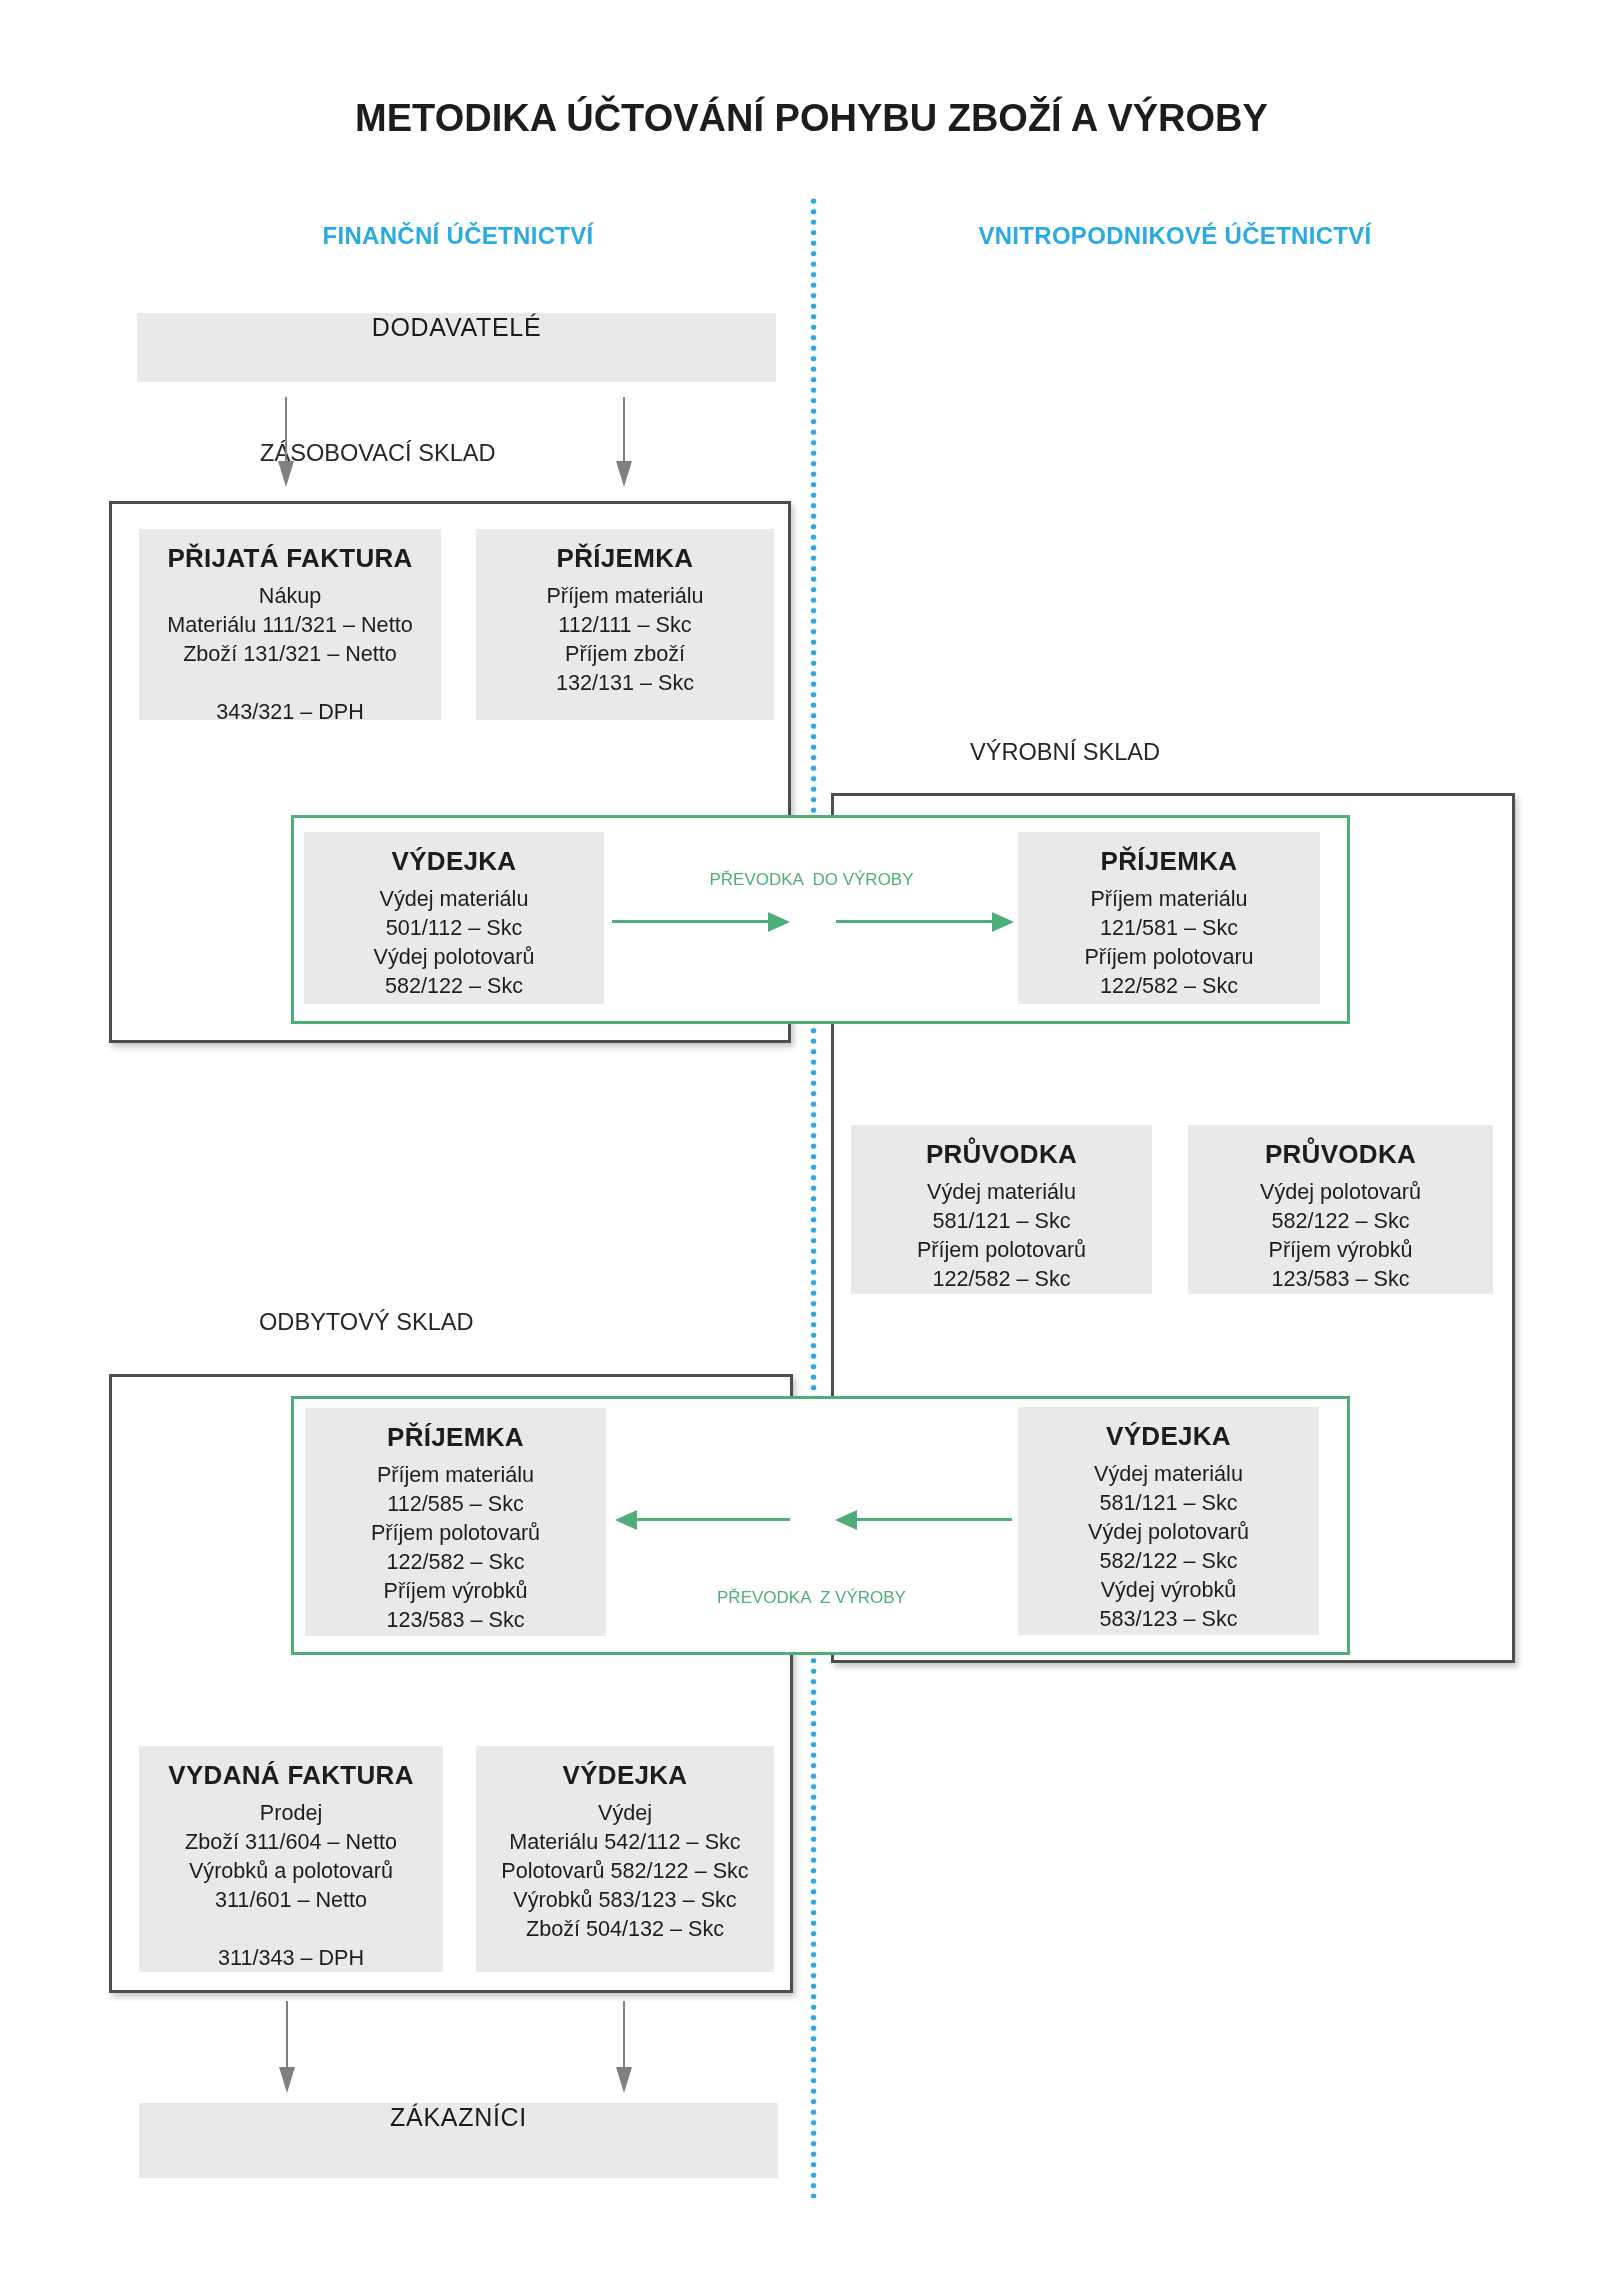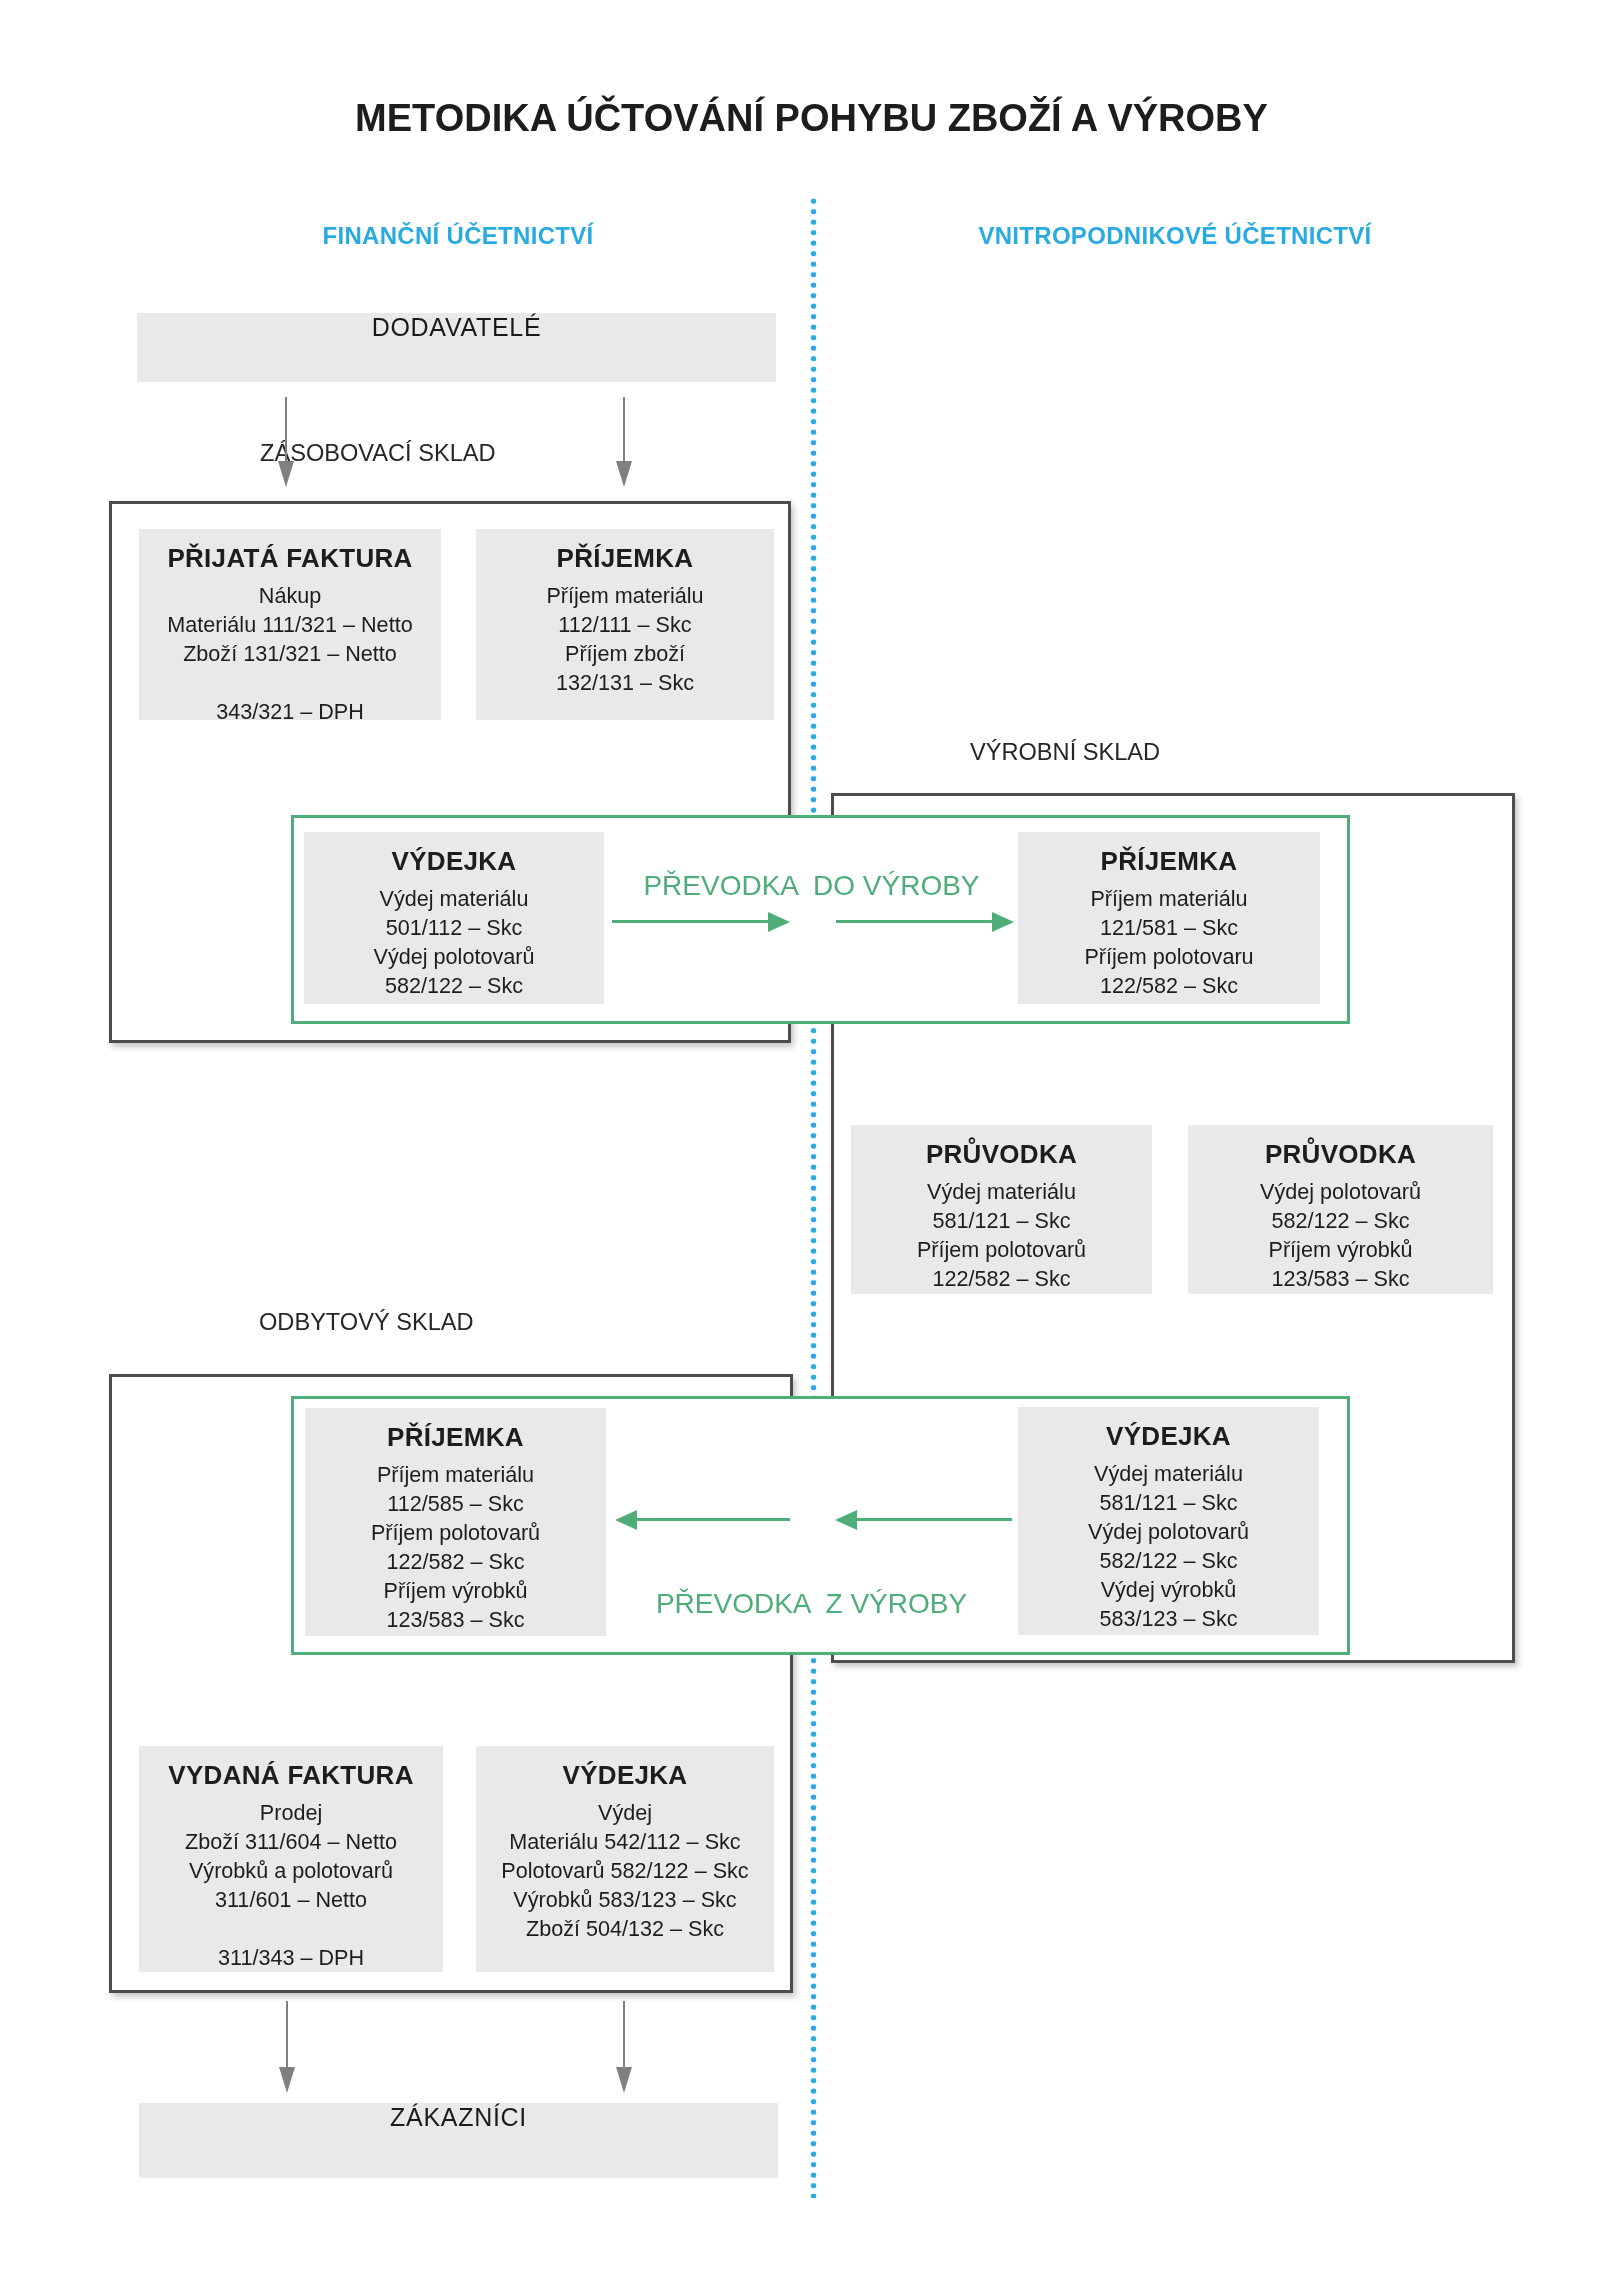--- a/index.html
+++ b/index.html
@@ -46,21 +46,21 @@
   .node{
     background:var(--box-bg);display:flex;align-items:flex-start;justify-content:center;
     font-size:25px;letter-spacing:0.7px;color:#1a1a1a;
   }
   .card{
     background:var(--box-bg);text-align:center;padding-top:14.4px;z-index:6;
   }
   .card-title{font-size:26px;font-weight:700;margin-bottom:6.5px;letter-spacing:0.3px;}
   .card-lines .line{font-size:21.6px;line-height:29px;font-weight:400;}
   .transfer-label{
-    font-size:28px;color:var(--accent-green);text-align:center;z-index:7;white-space:pre;
+    font-size:17px;color:var(--accent-green);text-align:center;z-index:7;white-space:pre;
   }
   
   .varrow{width:23.6px;display:flex;flex-direction:column;align-items:center;z-index:2;}
   .varrow .shaft{width:2.6px;flex:1;background:var(--arrow-gray);}
   .varrow .head{
     width:0;height:0;border-left:8.5px solid transparent;border-right:8.5px solid transparent;
     border-top:26px solid var(--arrow-gray);
   }
   
   .harrow{height:21px;display:flex;align-items:center;z-index:7;}

